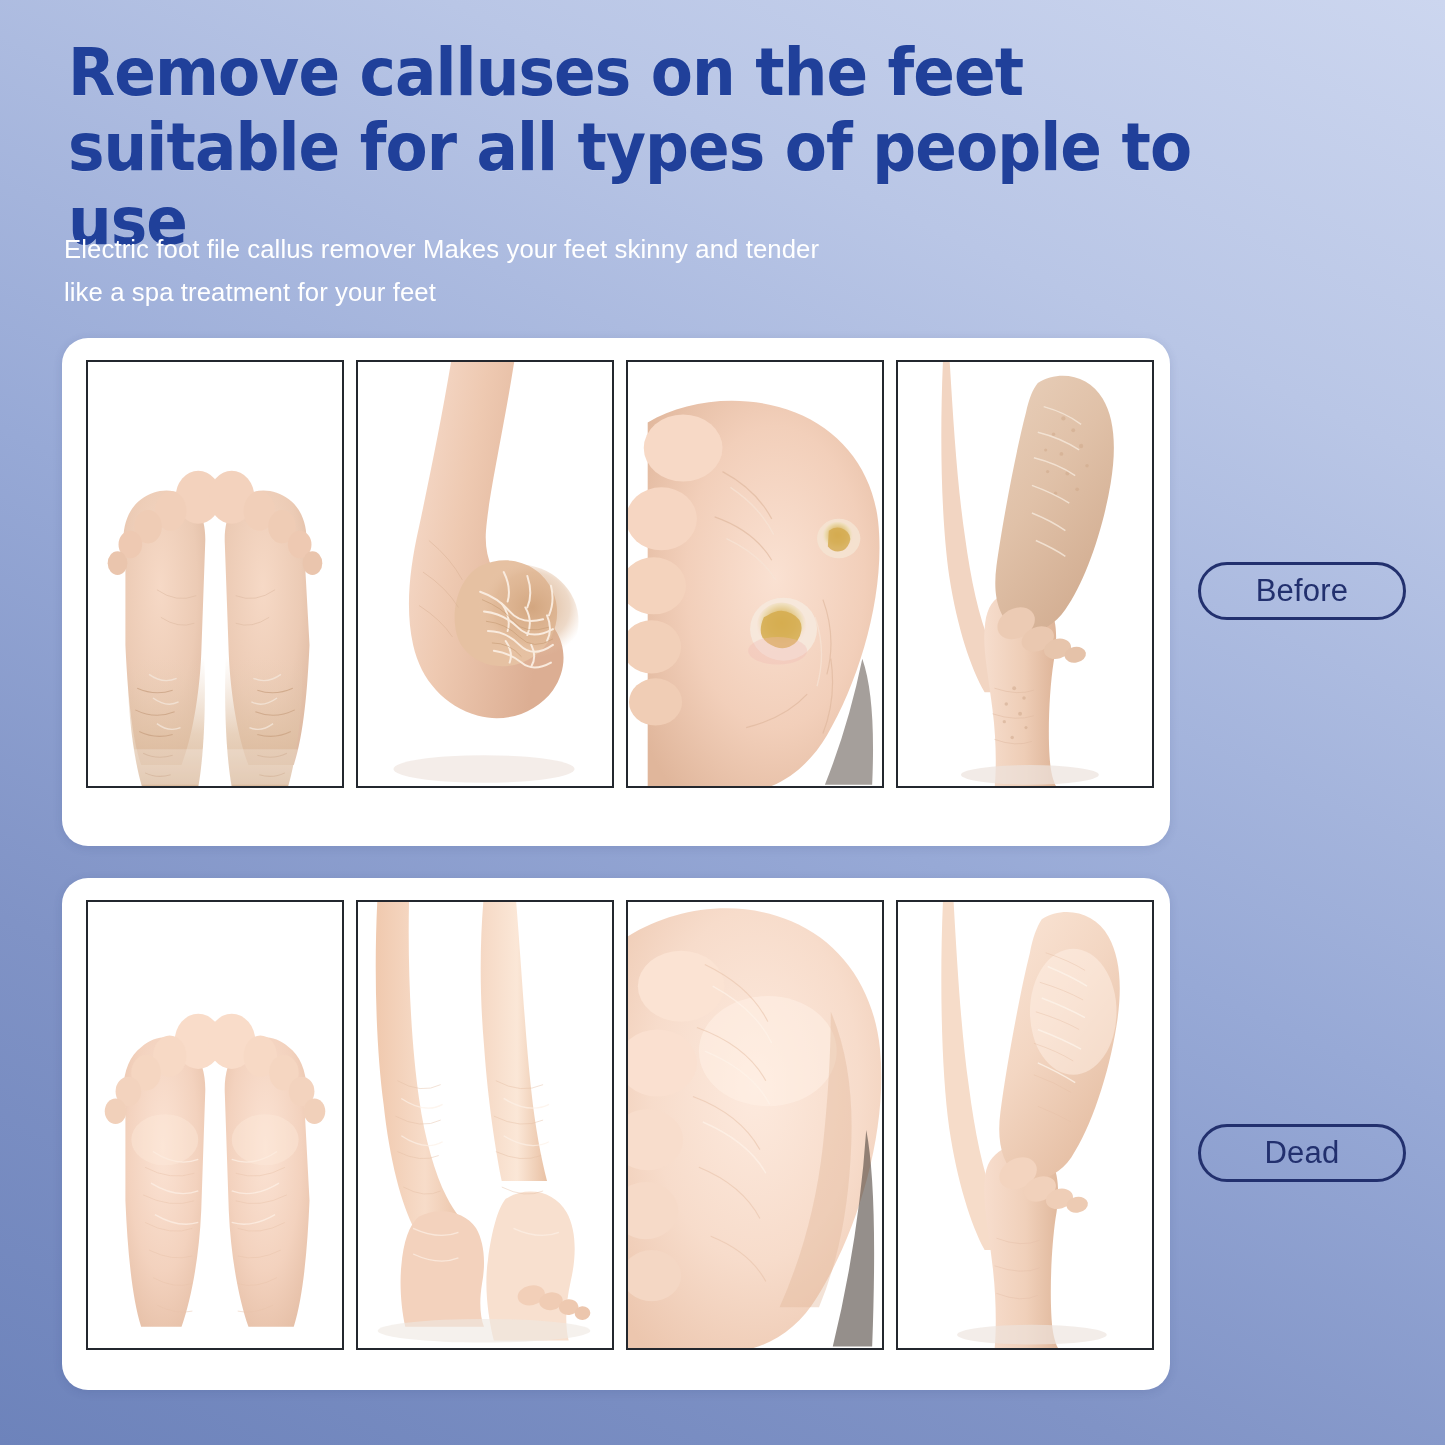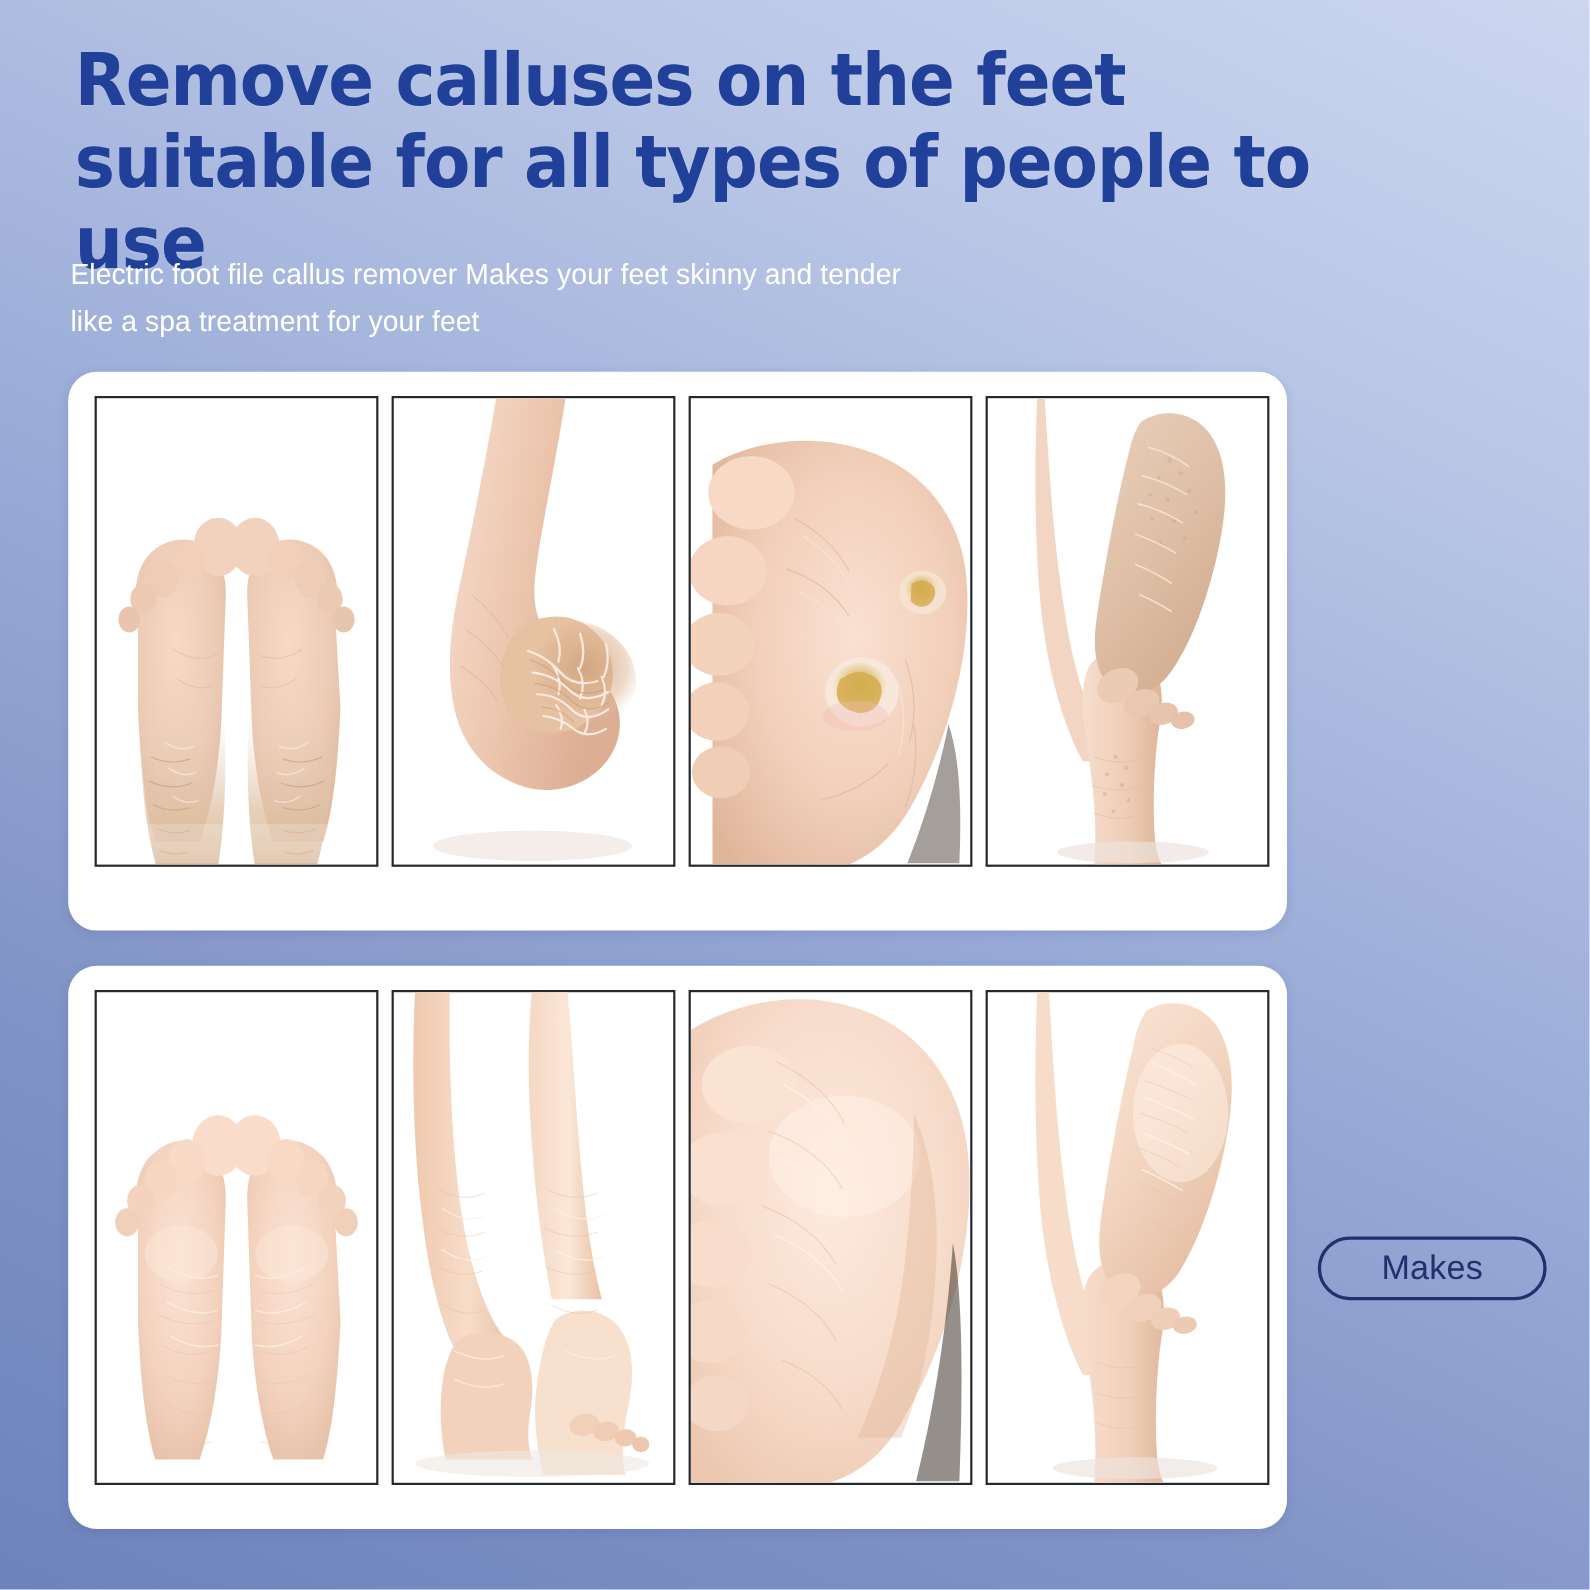--- a/index.html
+++ b/index.html
@@ -279,20 +279,23 @@
             <path d="M98 330q24 8 40 2M96 356q24 8 42 2M98 382q22 8 38 2"></path>
           </g>
           <ellipse cx="134" cy="418" rx="70" ry="10" fill="#ece3dd" opacity=".7"></ellipse>
         </svg>
       </div>
 
     </div>
 
   </div>
 
+  <div class="badge badge-before">
+    <span>Before</span>
+  </div>
 
   <div class="card card-after">
     <div class="strip">
 
       <div class="panel">
         <svg viewBox="0 0 258 450">
           <rect width="258" height="450" fill="#fff"></rect>
           <defs>
             <radialGradient id="a1sk" cx="48%" cy="38%" r="74%">
               <stop offset="0%" stop-color="#fbe3d4"></stop>
@@ -440,16 +443,16 @@
             <path d="M100 340q26 10 44 2M98 368q28 10 46 2M100 396q26 10 42 2"></path>
           </g>
           <ellipse cx="136" cy="438" rx="76" ry="10" fill="#ece3dd" opacity=".65"></ellipse>
         </svg>
       </div>
 
     </div>
   </div>
 
   <div class="badge badge-after">
-    <span>Makes</span>
+    <span>Dead</span>
   </div>
 
 </div>
 
 </body></html>

